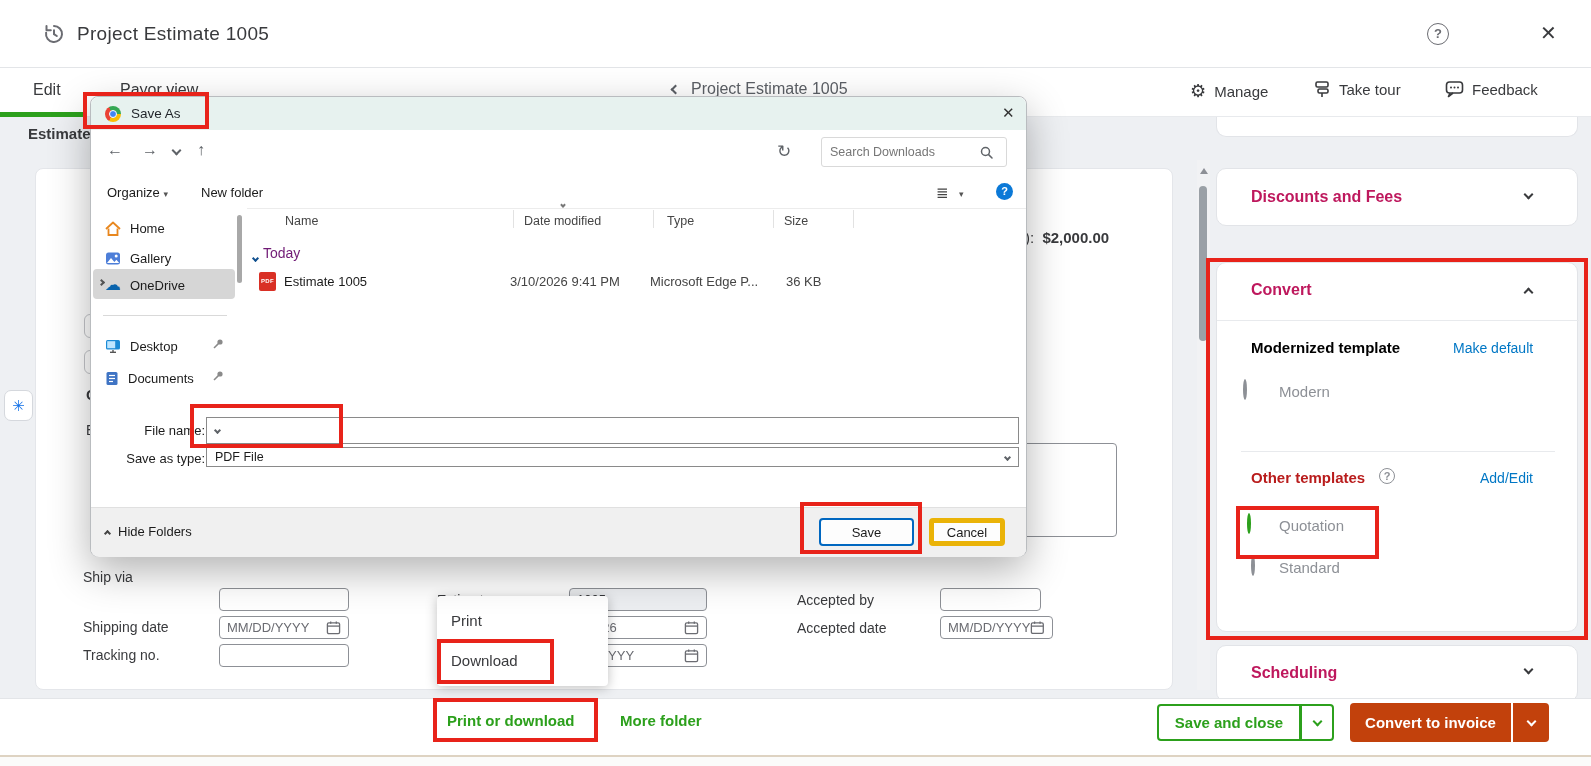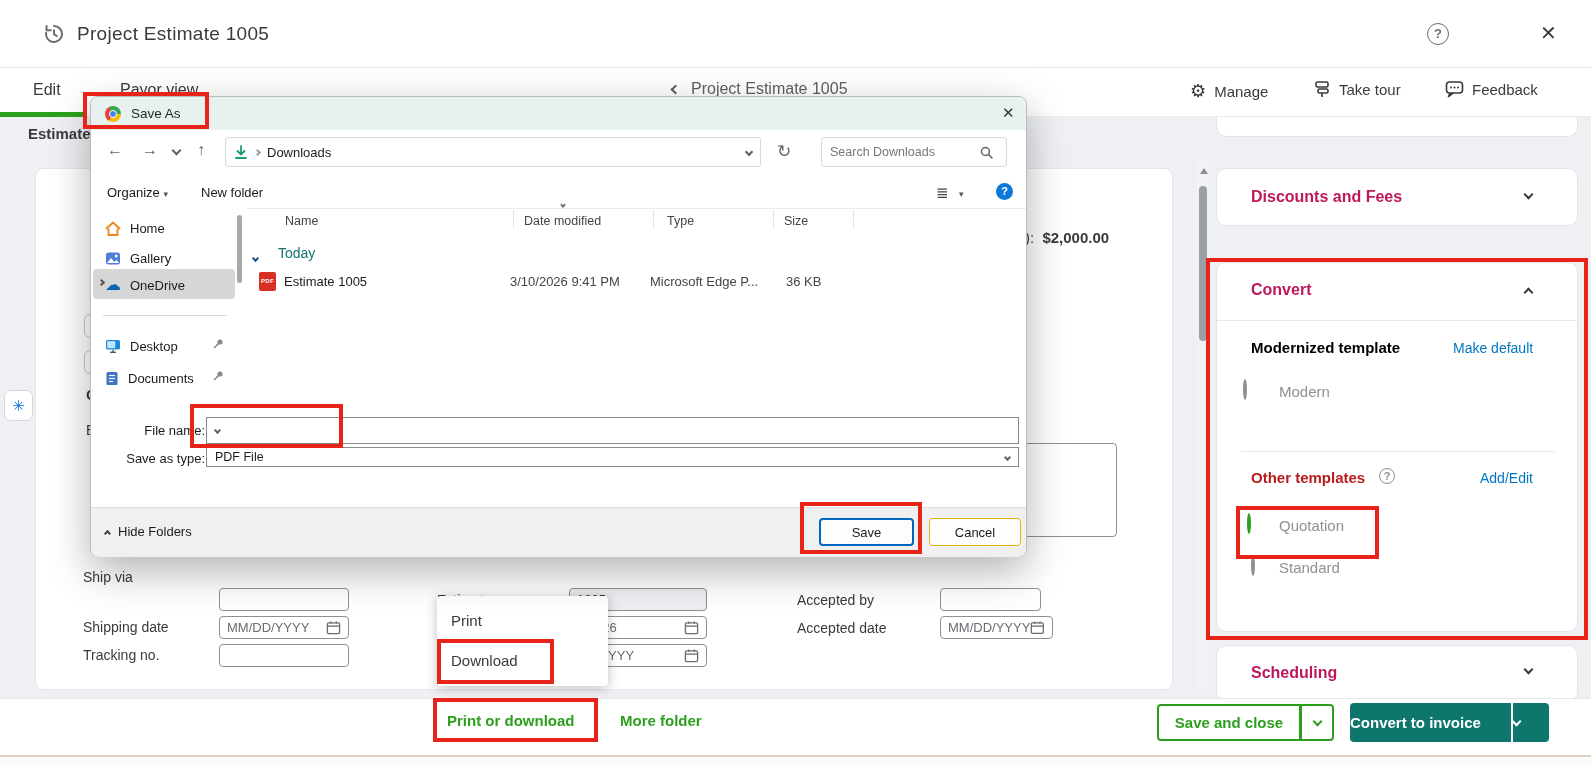--- a/index.html
+++ b/index.html
@@ -54,21 +54,21 @@
   .radio.sel { border-color:#2ca01c; }
   .radio.sel::after { content:""; position:absolute; inset:3px; background:#2ca01c; border-radius:50%; }
   .radio-label { font-size:15px; color:#8d9096; }
   .divider { background:#e8eaed; height:1px; }
   .qcirc { display:inline-block; width:16px; height:16px; border:1.4px solid #8d9096; border-radius:50%; color:#8d9096; font-size:11px; text-align:center; line-height:14px; font-weight:bold; }
 
   
   .footer { left:0; top:698px; width:1591px; height:57px; background:#fff; border-top:1px solid #e3e5e8; z-index:20; }
   .foot-link { font-size:15px; font-weight:bold; color:#2ca01c; }
   .btn-outline { border:2px solid #2ca01c; background:#fff; color:#2ca01c; font-weight:bold; font-size:15px; display:flex; align-items:center; justify-content:center; }
-  .btn-fill { background:#0f766e; color:#fff; font-weight:bold; font-size:15px; display:flex; align-items:center; justify-content:flex-start; }
+  .btn-fill { background:#c2410c; color:#fff; font-weight:bold; font-size:15px; display:flex; align-items:center; justify-content:center; }
   .bottom-strip { left:0; top:755px; width:1591px; height:11px; background:#fbfbfa; border-top:2px solid #ded3c2; z-index:20; }
 
   
   .dlg { left:90px; top:96px; width:937px; height:461px; background:#fff; border:1px solid #b9bcbf; border-radius:8px; box-shadow:0 14px 40px rgba(0,0,0,.30); z-index:40; font-size:13px; color:#1b1b1b; }
   .dlg .abs { position:absolute; }
   .dlg-titlebar { left:0; top:0; width:935px; height:33px; background:#e7f2ef; border-radius:8px 8px 0 0; }
   .chrome { width:16px; height:16px; border-radius:50%; background:conic-gradient(from -150deg,#ea4335 0 120deg,#34a853 120deg 240deg,#fbbc05 240deg 360deg); position:relative; }
   .chrome span { position:absolute; inset:4px; background:#4285f4; border:1.5px solid #fff; border-radius:50%; }
   .navicon { color:#5f6368; font-size:16px; }
   .addrbar { left:134px; top:40px; width:536px; height:30px; border:1px solid #d9d9d9; border-radius:3px; display:flex; align-items:center; padding:0 8px; gap:7px; }
@@ -272,29 +272,20 @@
       <span></span>
     </span>
   <span class="abs" style="left:40px;top:9px;font-size:13.5px;color:#1f2328">Save As</span>
   <span class="abs" style="left:911px;top:7px;font-size:15px;color:#333">✕</span>
 
   <span class="abs navicon" style="left:16px;top:44px">←</span>
   <span class="abs navicon" style="left:51px;top:44px">→</span>
   <span class="abs chev down" style="left:82px;top:50px;color:#5f6368"></span>
   <span class="abs navicon" style="left:106px;top:44px">↑</span>
 
-  <div class="abs addrbar">
-    <svg style="width:14px;height:15px" viewBox="0 0 14 15">
-      <path d="M7 1v8M3.5 6L7 9.5 10.5 6" fill="none" stroke="#1e9e77" stroke-width="1.8" stroke-linecap="round" stroke-linejoin="round"></path>
-      <line x1="2" y1="13" x2="12" y2="13" stroke="#1e9e77" stroke-width="1.8" stroke-linecap="round"></line>
-    </svg>
-    <span class="chev right" style="color:#9a9a9a;width:5px;height:5px"></span>
-    <span style="font-size:13px">Downloads</span>
-    <span class="chev down" style="margin-left:auto;color:#5f6368;width:6px;height:6px"></span>
-  </div>
   <span class="abs navicon" style="left:686px;top:44px;font-size:17px">↻</span>
 
   <div class="abs searchbox">
     <input placeholder="Search Downloads" style="">
     <svg style="width:13px;height:13px" viewBox="0 0 13 13">
       <circle cx="5.5" cy="5.5" r="4" fill="none" stroke="#5f6368" stroke-width="1.5"></circle>
       <line x1="8.6" y1="8.6" x2="12" y2="12" stroke="#5f6368" stroke-width="1.5" stroke-linecap="round"></line>
     </svg>
   </div>
 
@@ -358,21 +349,21 @@
   <span class="abs chev down" style="left:470px;top:106px;color:#777;width:4px;height:4px"></span>
   <span class="abs colhead" style="left:433px;top:117px">Date modified</span>
   <span class="abs colhead" style="left:576px;top:117px">Type</span>
   <span class="abs colhead" style="left:693px;top:117px">Size</span>
   <div class="vline" style="left:422px;top:113px"></div>
   <div class="vline" style="left:562px;top:113px"></div>
   <div class="vline" style="left:682px;top:113px"></div>
   <div class="vline" style="left:762px;top:113px"></div>
   <div class="abs" style="left:156px;top:111px;width:779px;height:1px;background:#ececec"></div>
 
-  <div class="abs" style="left:162px;top:148px;display:flex;align-items:flex-end;gap:20px;color:#0f766e;font-size:14px">
+  <div class="abs" style="left:162px;top:148px;display:flex;align-items:flex-end;gap:5px;color:#701a75;font-size:14px">
     <span class="chev down" style="width:5px;height:5px;color:#11508f"></span>
     <span>Today</span>
   </div>
   <div class="abs" style="left:168px;top:172px;width:600px;height:24px;display:flex;align-items:center;gap:8px">
     <span class="pdficon">PDF</span>
     <span style="font-size:13px;width:218px">Estimate 1005</span>
     <span style="font-size:13px;color:#444;width:132px">3/10/2026 9:41 PM</span>
     <span style="font-size:13px;color:#444;width:128px">Microsoft Edge P...</span>
     <span style="font-size:13px;color:#444">36 KB</span>
   </div>
@@ -388,21 +379,21 @@
   </div>
 
   <div class="abs dlg-footer"></div>
   <div class="abs" style="left:14px;top:427px;display:flex;align-items:center;gap:8px;font-size:13px;z-index:2">
     <span class="chev up" style="width:5px;height:5px;color:#444;margin-top:4px"></span>
     <span>Hide Folders</span>
   </div>
   <div class="winbtn" style="left:728px;top:421px;width:95px;border:2px solid #0067c0;z-index:2">
       <span>Save</span>
     </div>
-  <div class="winbtn" style="left:838px;top:421px;width:92px;border:1px solid #eab308;z-index:2">
+  <div class="winbtn" style="left:838px;top:421px;width:76px;border:5px solid #eab308;z-index:2">
       <span>Cancel</span>
     </div>
 </div>
 
 <div class="redbox" style="left:83px;top:92px;width:126px;height:37px"></div>
 <div class="redbox" style="left:190px;top:404px;width:153px;height:44px"></div>
 <div class="redbox" style="left:800px;top:502px;width:122px;height:52px"></div>
 <div class="redbox" style="left:1206px;top:258px;width:382px;height:382px"></div>
 <div class="redbox" style="left:1236px;top:506px;width:143px;height:53px"></div>
 <div class="redbox" style="left:437px;top:639px;width:117px;height:45px"></div>

